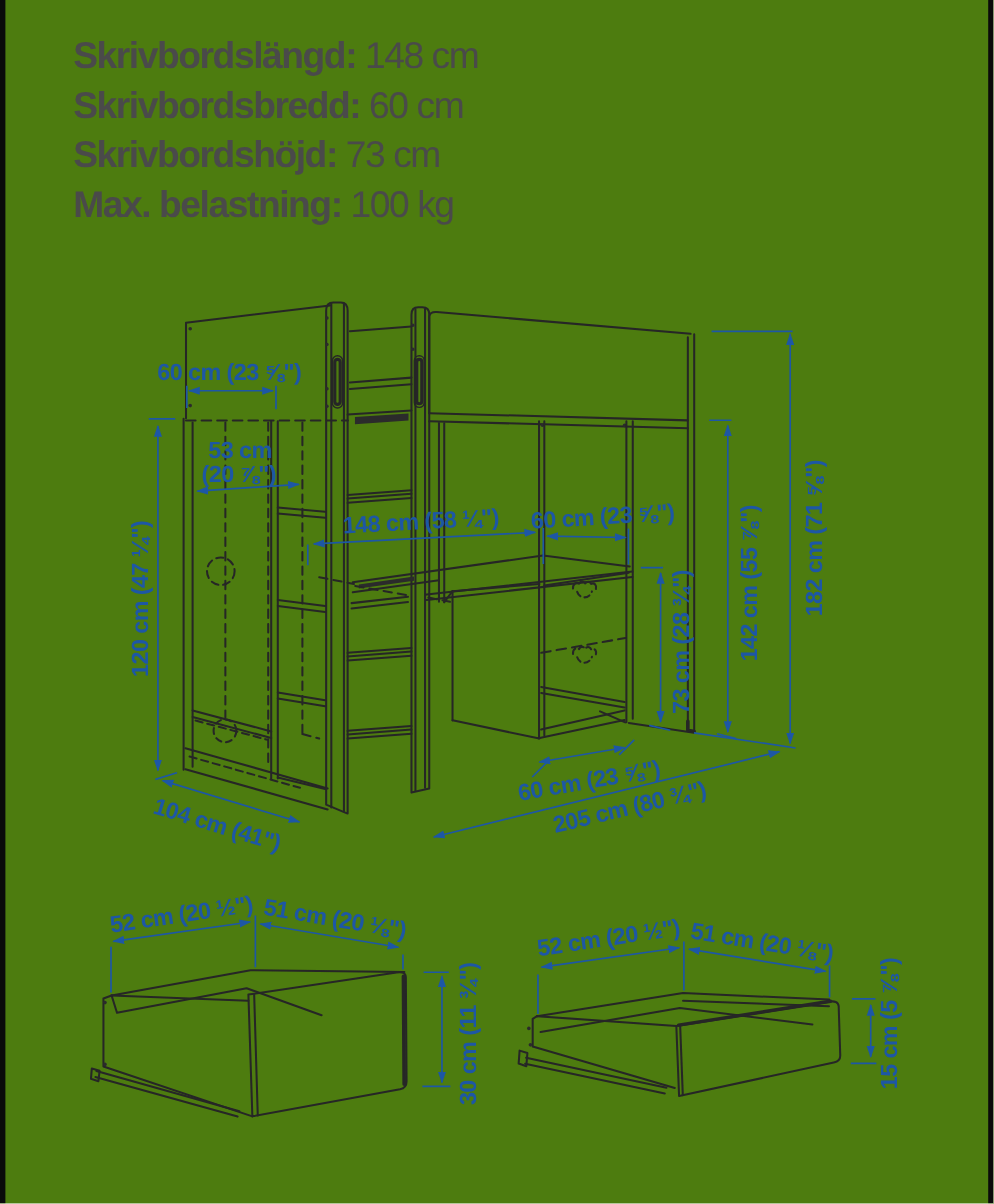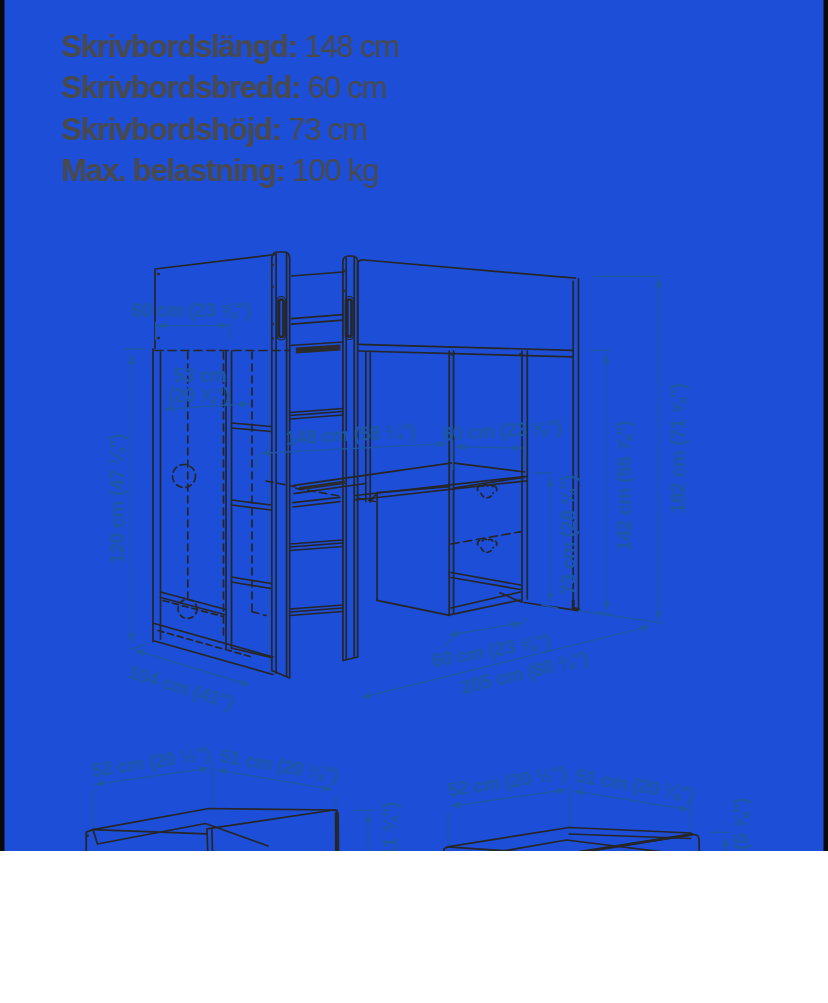--- a/index.html
+++ b/index.html
@@ -1,16 +1,16 @@
 <!DOCTYPE html>
 <html><head>
 <meta charset="utf-8">
 <style>
   html,body{margin:0;padding:0;background:#fff;}
-  .page{position:relative;width:828px;height:851px;background:#1d4ed8;overflow:hidden;
+  .page{position:relative;width:828px;height:1003px;background:#4d7c0f;overflow:hidden;
         font-family:"Liberation Sans", sans-serif;}
   svg{position:absolute;left:0;top:0;}
   text{font-family:"Liberation Sans", sans-serif;}
   .dim{fill:#1d57a5;font-weight:bold;font-size:19.5px;letter-spacing:-0.5px;}
   .spec{fill:#4a4a4a;font-size:31px;letter-spacing:-1.2px;}
   .b{font-weight:bold;}
 </style>
 </head>
 <body>
 <div class="page">

